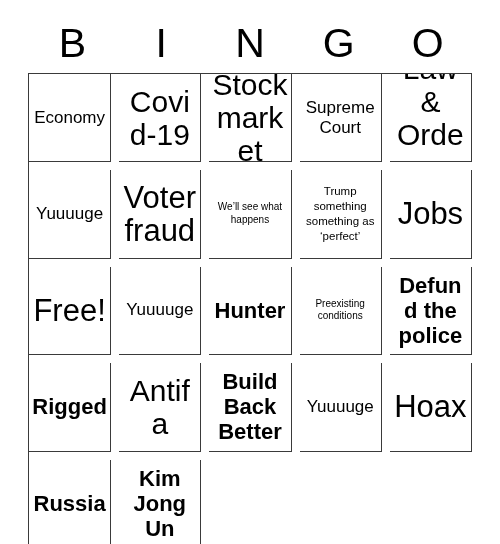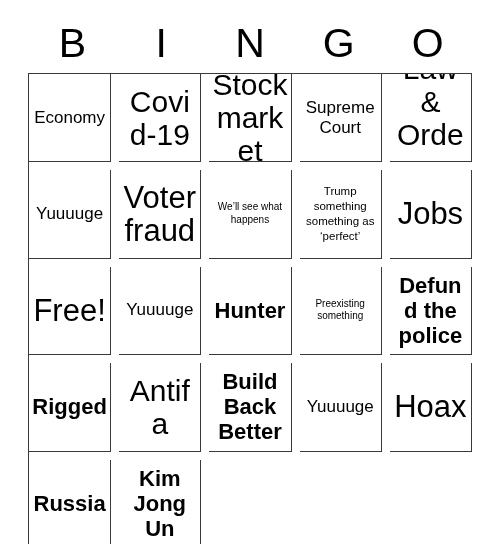--- a/index.html
+++ b/index.html
@@ -121,21 +121,21 @@
       <div class="cell fs-xl">
         <span class="txt">Free!</span>
       </div>
       <div class="cell fs-sm">
         <span class="txt">Yuuuuge</span>
       </div>
       <div class="cell fs-md">
         <span class="txt">Hunter</span>
       </div>
       <div class="cell fs-xs">
-        <span class="txt">Preexisting something</span>
+        <span class="txt">Preexisting conditions</span>
       </div>
       <div class="cell fs-md">
         <span class="txt">Defund the police</span>
       </div>
       <div class="cell fs-md">
         <span class="txt">Rigged</span>
       </div>
       <div class="cell fs-lg">
         <span class="txt">Antifa</span>
       </div>

